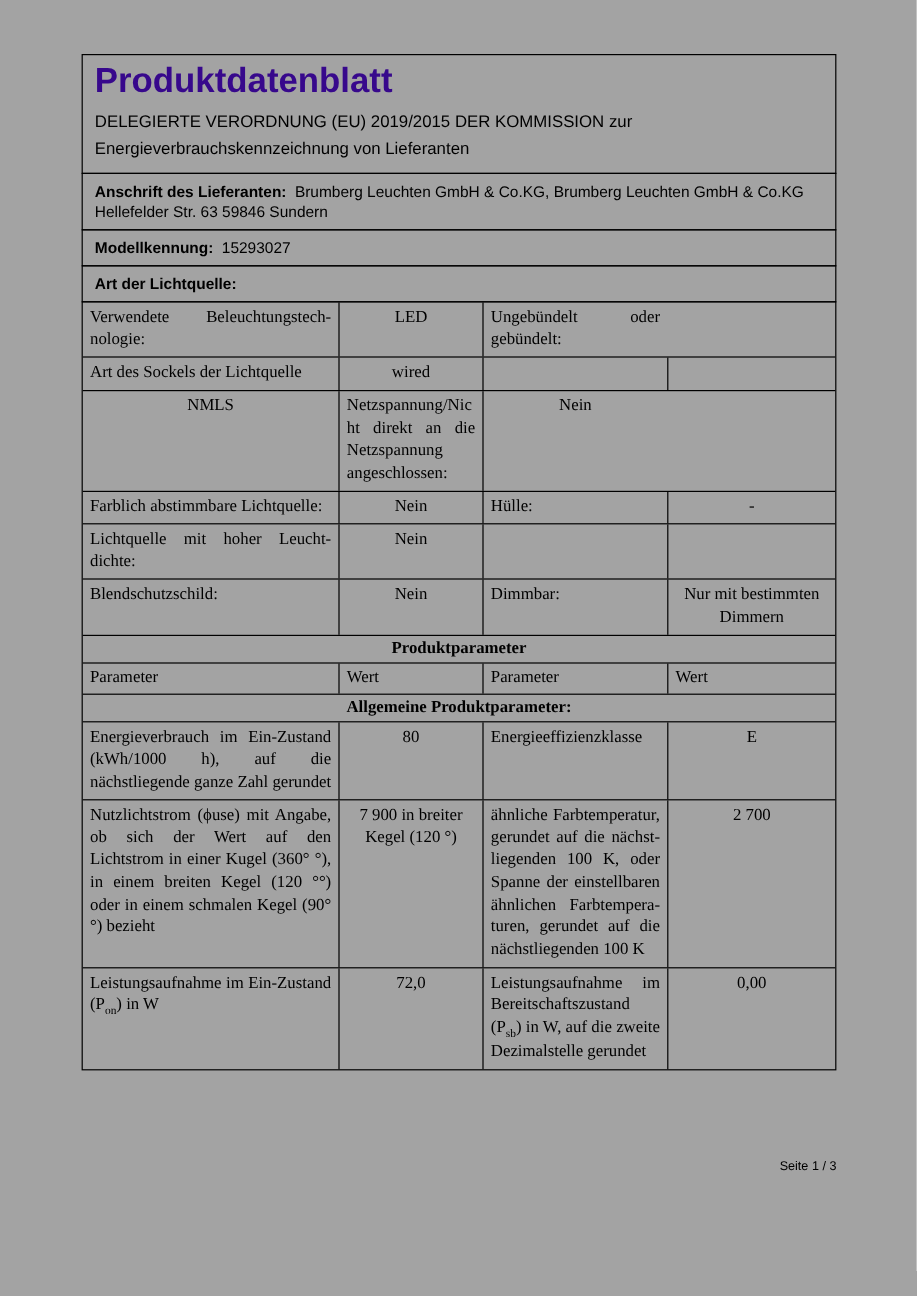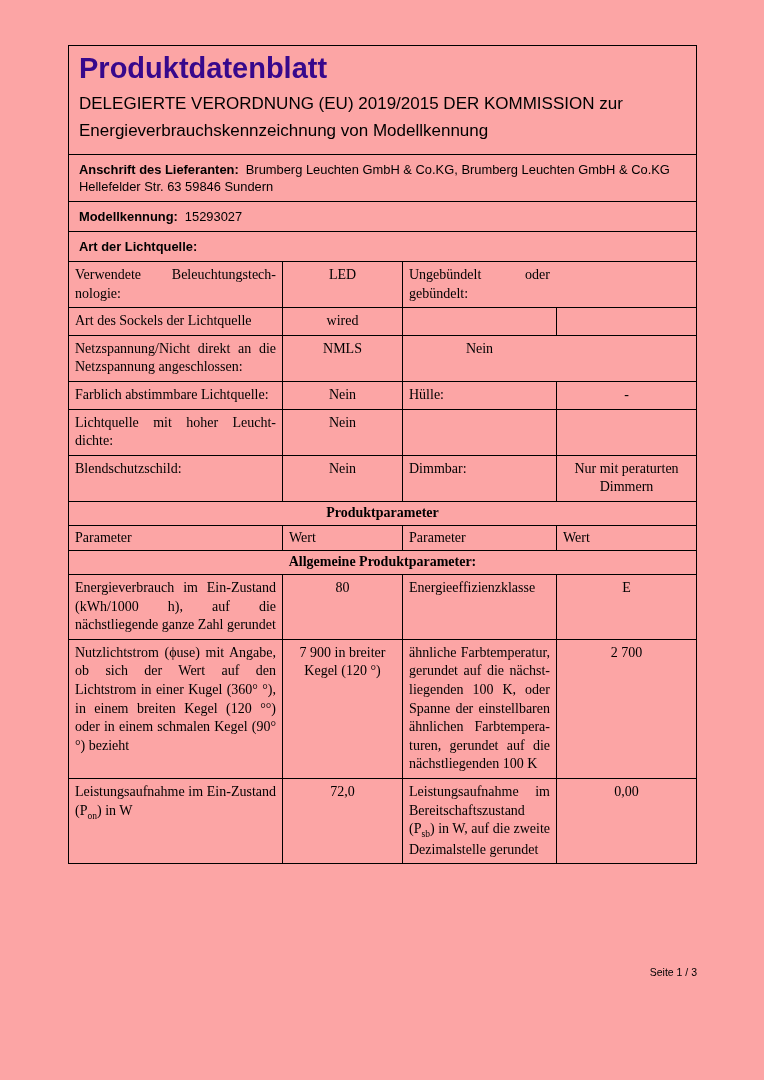--- a/index.html
+++ b/index.html
@@ -2,29 +2,29 @@
 <html><head>
 <meta charset="utf-8">
 <style>
   * { box-sizing: border-box; margin: 0; padding: 0; }
   html, body {
     width: 764px; height: 1080px;
     background: #ffffff;
     font-family: "Liberation Sans", sans-serif;
     color: #000;
   }
-  .page { position: relative; width: 764px; height: 1080px; background: #fca5a5; overflow: hidden; }
+  .page { position: relative; width: 764px; height: 1080px; background: #a3a3a3; overflow: hidden; }
   .doc { position: absolute; left: 68px; top: 45px; width: 629px; }
 
   .box { border: 1px solid #000; margin-top: -1px; padding: 5px 10px; font-size: 12.9px; line-height: 1.32; }
   .box:first-child { margin-top: 0; }
 
   .title-box { padding: 5px 10px 9px 10px; }
   .title-box h1 { font-size: 29px; font-weight: bold; line-height: 1.2; }
-  .subtitle { font-size: 17px; line-height: 1.62; margin-top: 4px; }
+  .subtitle { font-size: 14px; line-height: 1.62; margin-top: 4px; }
 
   .irow { padding: 6px 10px; }
   .b { font-weight: bold; }
   .iv { margin-left: 7px; }
   .anschrift { padding-right: 14px; }
 
   .tbl { border: 1px solid #000; margin-top: -1px; }
   .trow { display: grid; grid-template-columns: 213px 120px 154px 140px; border-top: 1px solid #000; }
   .tbl .trow:first-child { border-top: none; }
   .c { padding: 4px 6px; border-left: 1px solid #000; font-size: 14px; line-height: 1.33; hyphens: manual; overflow-wrap: break-word; font-family: Liberation Serif, serif; }
@@ -39,21 +39,21 @@
   .footer { position: absolute; left: 68px; top: 966px; width: 629px; text-align: right; font-size: 10.5px; color: #000; }
 </style>
 </head>
 <body>
 
 <div class="page">
   <div class="doc">
 
     <div class="box title-box">
       <h1 style="color: rgb(55, 8, 140);">Produktdatenblatt</h1>
-      <p class="subtitle"><span>DELEGIERTE VERORDNUNG (EU) 2019/2015 DER KOMMISSION zur</span><br><span>Energieverbrauchskennzeichnung von Modellkennung</span></p>
+      <p class="subtitle"><span>DELEGIERTE VERORDNUNG (EU) 2019/2015 DER KOMMISSION zur</span><br><span>Energieverbrauchskennzeichnung von Lieferanten</span></p>
     </div>
 
 
     <div class="box irow anschrift">
       <span class="b">Anschrift des Lieferanten:</span><span class="iv">Brumberg Leuchten GmbH &amp; Co.KG, Brumberg Leuchten GmbH &amp; Co.KG Hellefelder Str. 63 59846 Sundern</span>
     </div>
 
     <div class="box irow">
       <span class="b">Modellkennung:</span><span class="iv">15293027</span>
     </div>
@@ -73,22 +73,22 @@
       <div class="trow">
         <div class="c lbl">
           <div class="para">Art des Sockels der Lichtquelle</div>
         </div>
         <div class="c val">wired</div>
         <div class="c lbl"></div>
         <div class="c val"></div>
       </div>
 
       <div class="trow">
+        <div class="c val">NMLS</div>
         <div class="c lbl">Netzspannung/Nicht direkt an die Netzspannung angeschlos­sen:</div>
-        <div class="c val">NMLS</div>
         <div class="c val">Nein</div>
       </div>
 
       <div class="trow">
         <div class="c lbl">Farblich abstimmbare Licht­quelle:</div>
         <div class="c val">Nein</div>
         <div class="c lbl">Hülle:</div>
         <div class="c val">-</div>
       </div>
 
@@ -96,21 +96,21 @@
         <div class="c lbl">Lichtquelle mit hoher Leucht­dichte:</div>
         <div class="c val">Nein</div>
         <div class="c lbl"></div>
         <div class="c val"></div>
       </div>
 
       <div class="trow">
         <div class="c lbl">Blendschutzschild:</div>
         <div class="c val">Nein</div>
         <div class="c lbl">Dimmbar:</div>
-        <div class="c val">Nur mit peratur­ten Dimmern</div>
+        <div class="c val">Nur mit bestimm­ten Dimmern</div>
       </div>
 
       <div class="trow span-row">
         <div class="c">Produktparameter</div>
       </div>
 
       <div class="trow hdr">
         <div class="c">Parameter</div>
         <div class="c">Wert</div>
         <div class="c">Parameter</div>

